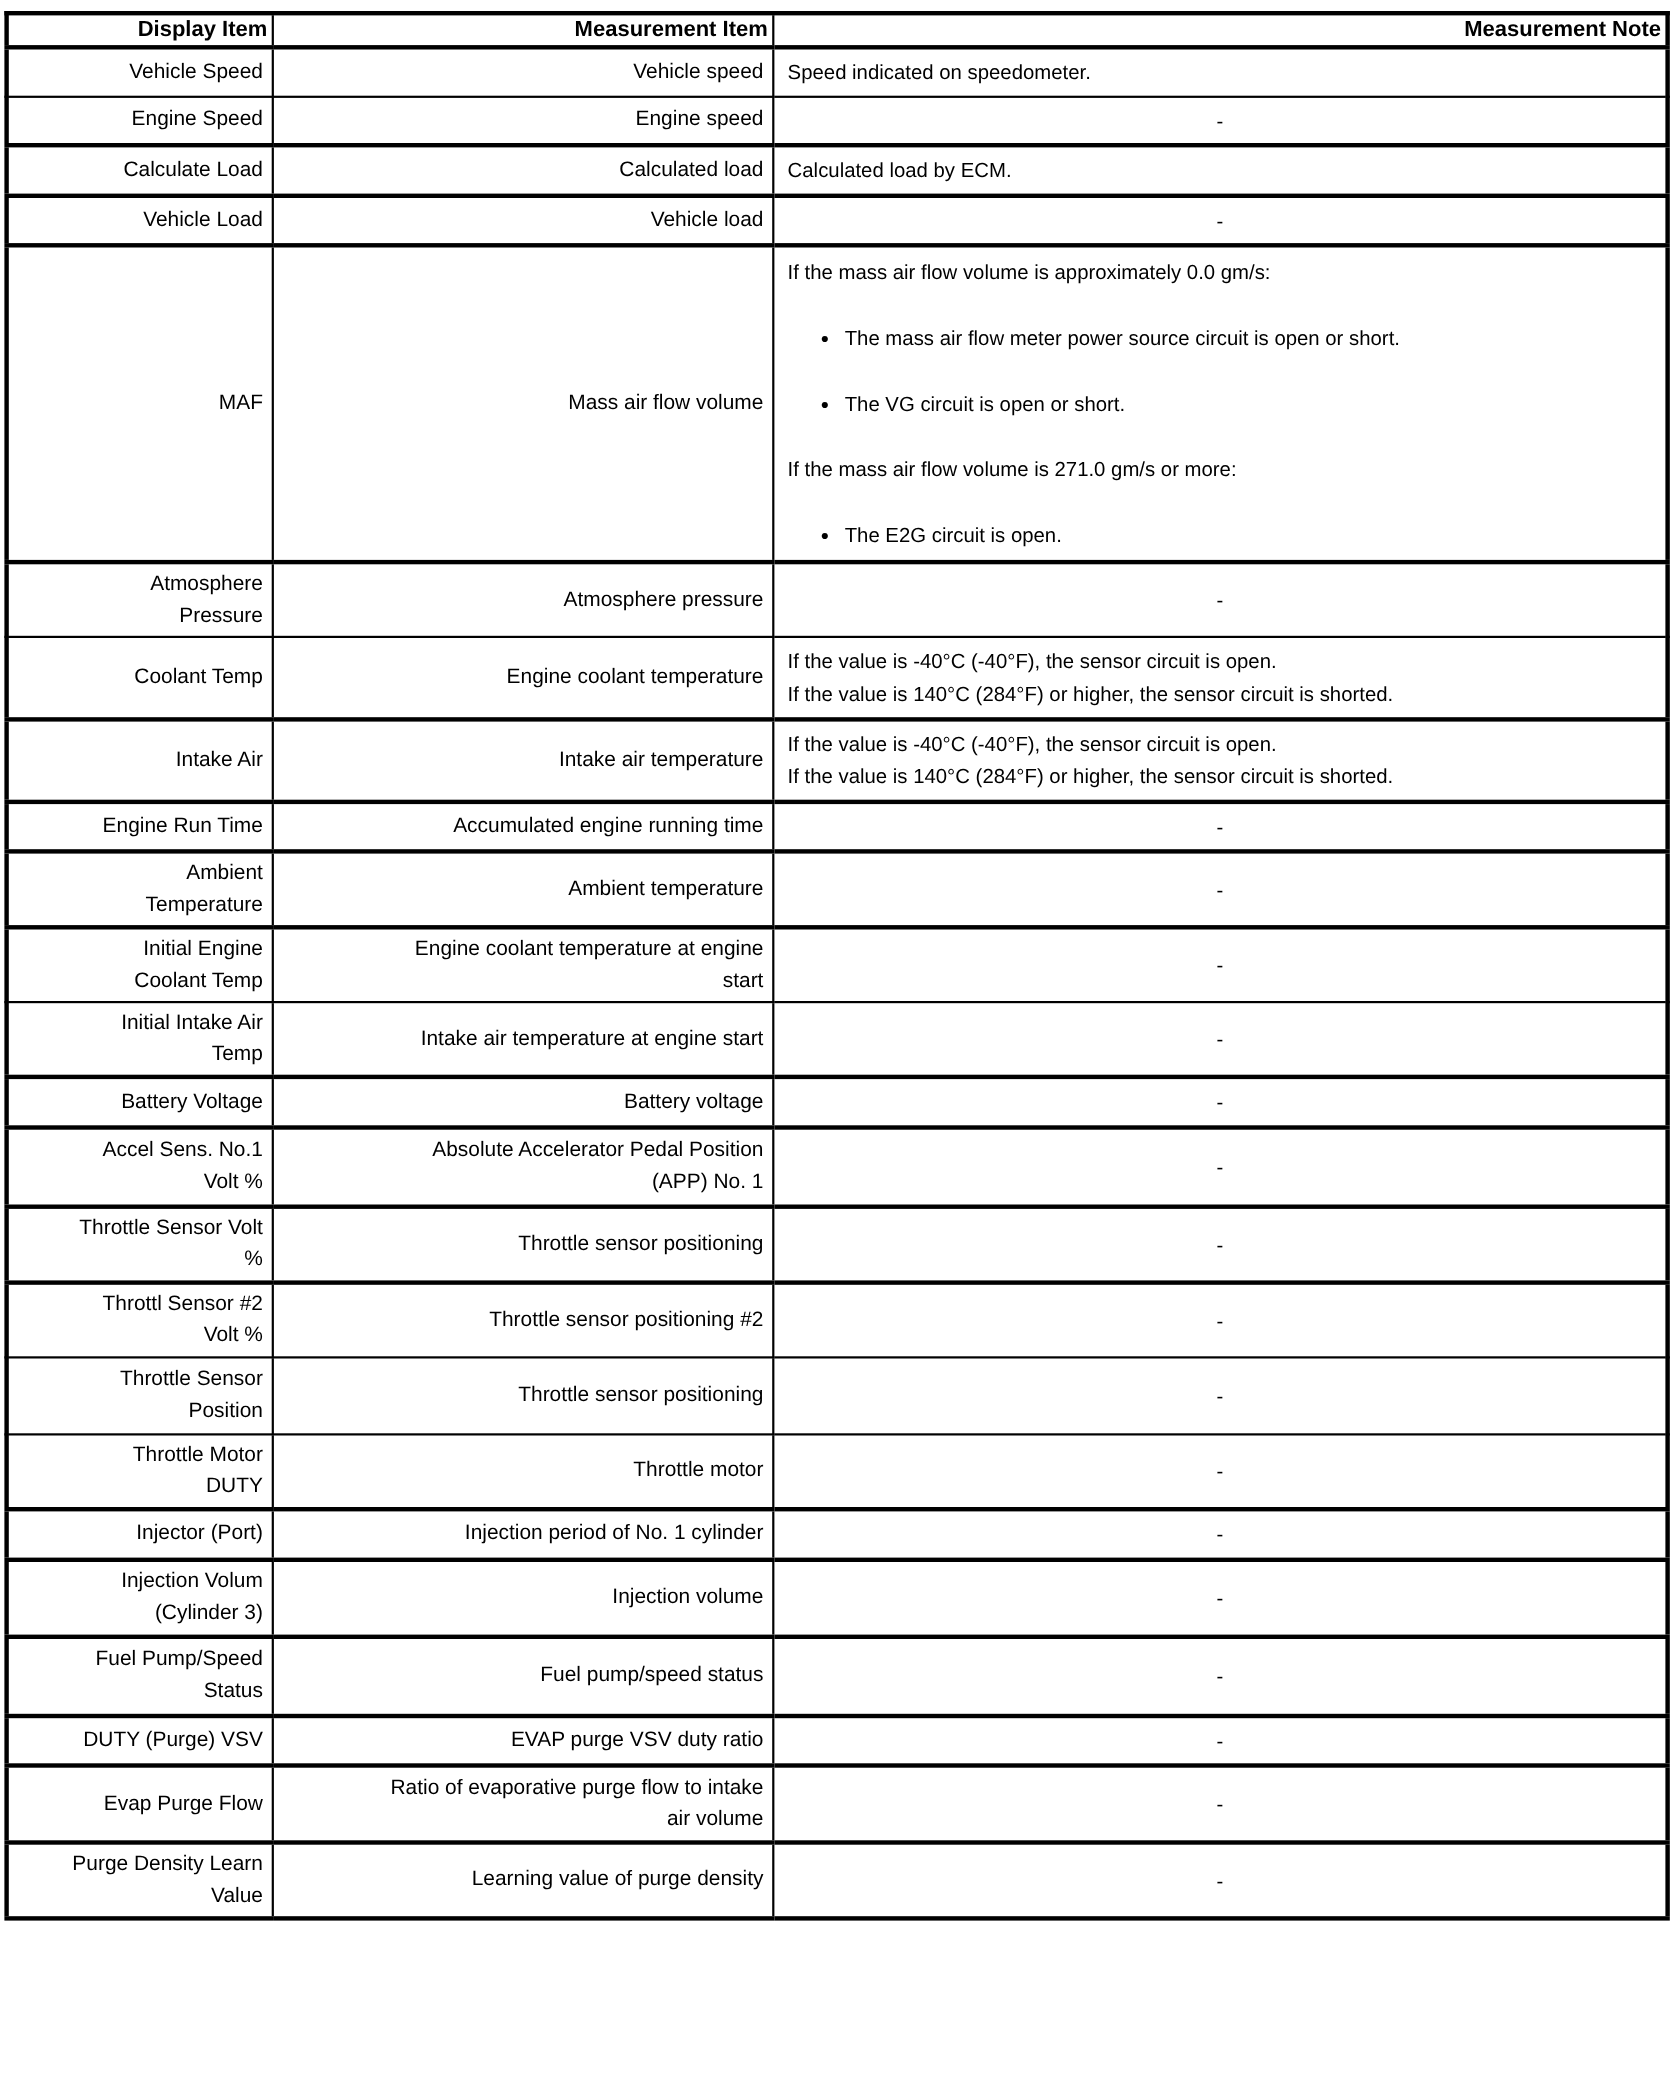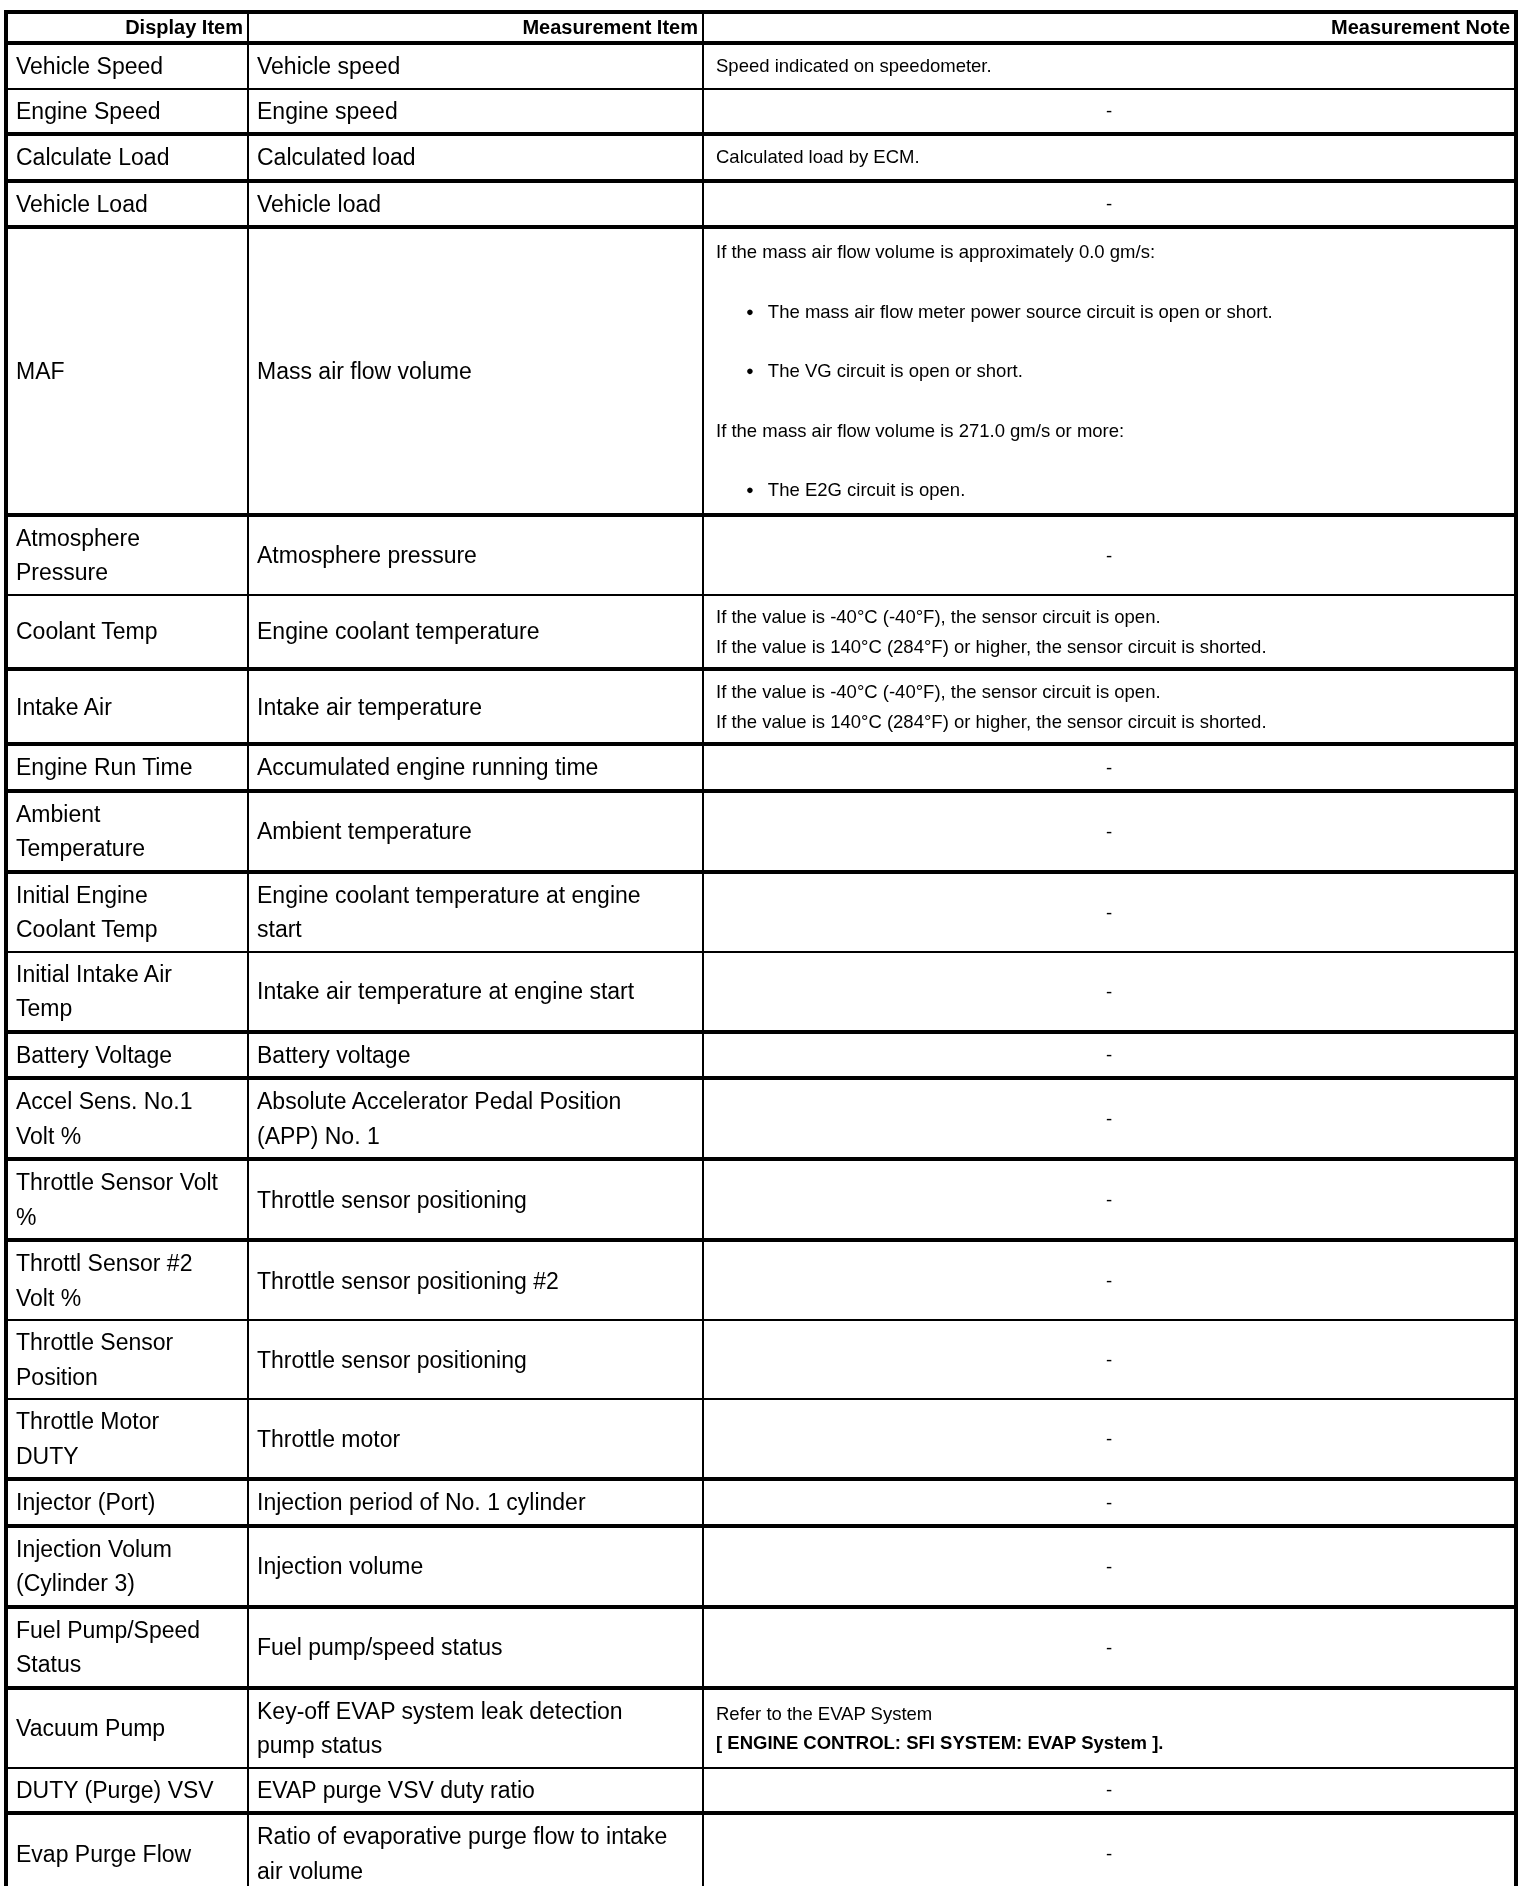--- a/index.html
+++ b/index.html
@@ -29,23 +29,23 @@
     border-bottom: 4px solid #000;
     height: 30px;
     font-size: 20px;
     font-weight: bold;
     text-align: right;
     padding: 2px 4px;
   }
   tbody td { border-bottom-width: 4px; }
   tbody tr.thin-bottom td { border-bottom-width: 2px; }
   td.c1, td.c2 {
-    text-align: left;
+    text-align: right;
     vertical-align: middle;
-    font-size: 23px;
+    font-size: 19px;
     line-height: 1.5;
     padding: 4px 8px;
   }
   td.c3 {
     vertical-align: middle;
     font-size: 18.5px;
     line-height: 1.6;
     padding: 6px 12px;
     text-align: left;
   }
@@ -284,31 +284,20 @@
       <tr style="height: 72px;">
     <td class="c1"><span class="pre">Fuel Pump/Speed
 Status</span></td>
     <td class="c2"><span class="pre">Fuel pump/speed status</span></td>
     <td class="c3">
           <div class="note">
             <div class="note-dash">-</div>
           </div>
         </td>
   </tr>
-      <tr class="thin-bottom" style="height: 68px;">
-    <td class="c1"><span class="pre">Vacuum Pump</span></td>
-    <td class="c2"><span class="pre">Key-off EVAP system leak detection
-pump status</span></td>
-    <td class="c3">
-          <div class="note">
-            <div class="note-line">Refer to the EVAP System</div>
-            <div class="note-line note-bold">[ ENGINE CONTROL: SFI SYSTEM: EVAP System ].</div>
-          </div>
-        </td>
-  </tr>
       <tr style="height: 40px;">
     <td class="c1"><span class="pre">DUTY (Purge) VSV</span></td>
     <td class="c2"><span class="pre">EVAP purge VSV duty ratio</span></td>
     <td class="c3">
           <div class="note">
             <div class="note-dash">-</div>
           </div>
         </td>
   </tr>
       <tr style="height: 70px;">

